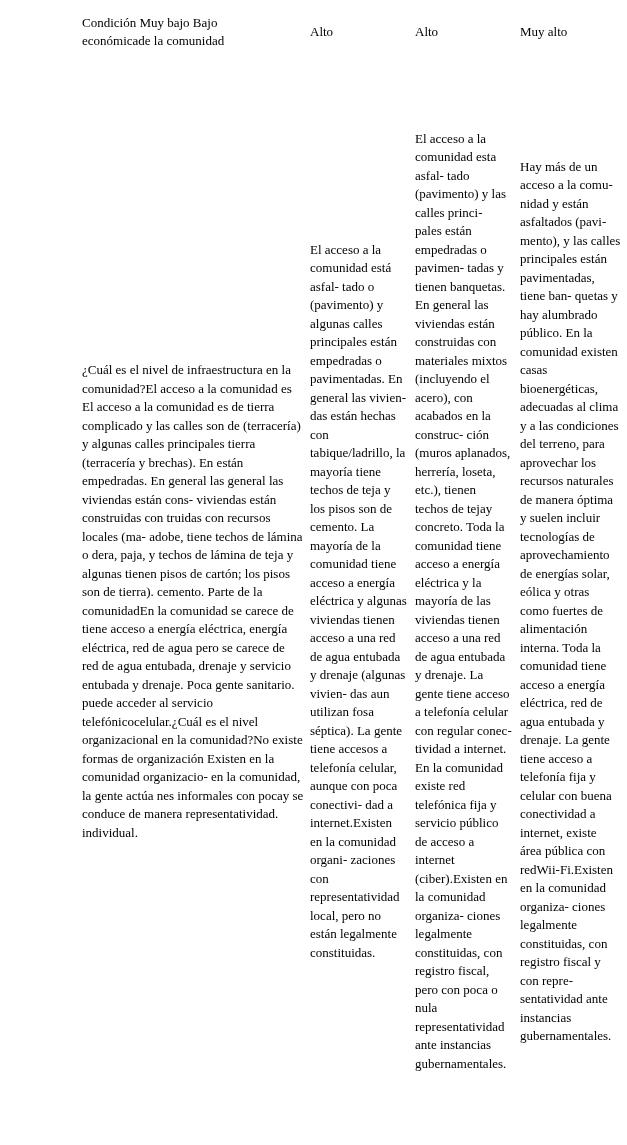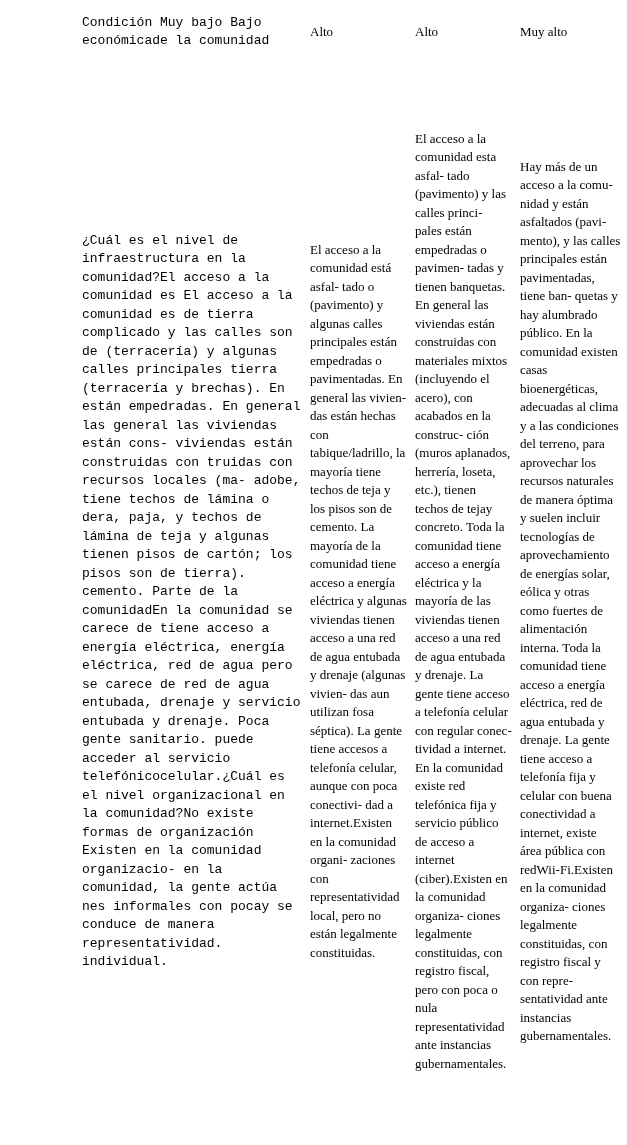--- a/index.html
+++ b/index.html
@@ -22,21 +22,21 @@
   }
   .row { display: table-row; }
   .header-row { height: 58px; }
   .cell {
     display: table-cell;
     box-sizing: border-box;
     vertical-align: middle;
     text-align: left;
   }
   .header-cell { padding-top: 6px; }
-  .col-condition { width: 228px; padding-right: 6px; font-family: Liberation Mono, monospace; }
+  .col-condition { width: 228px; padding-right: 6px; }
   .col-medio    { width: 105px; padding-right: 8px; }
   .col-alto     { width: 105px; padding-right: 8px; margin-top: 8px; }
   .col-muy-alto { width: 107px; padding-right: 6px; }
   .header-cell.col-condition { white-space: pre-line; }
   .body-cell { vertical-align: middle; }
 </style>
 </head>
 <body>
 
 <div class="page">

